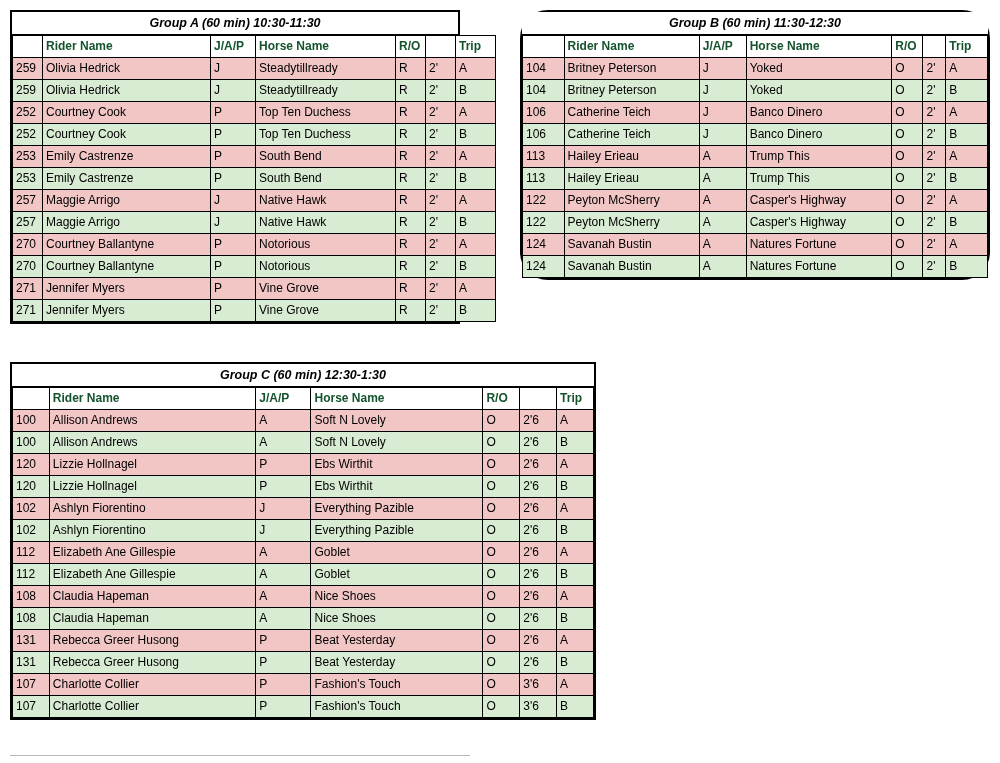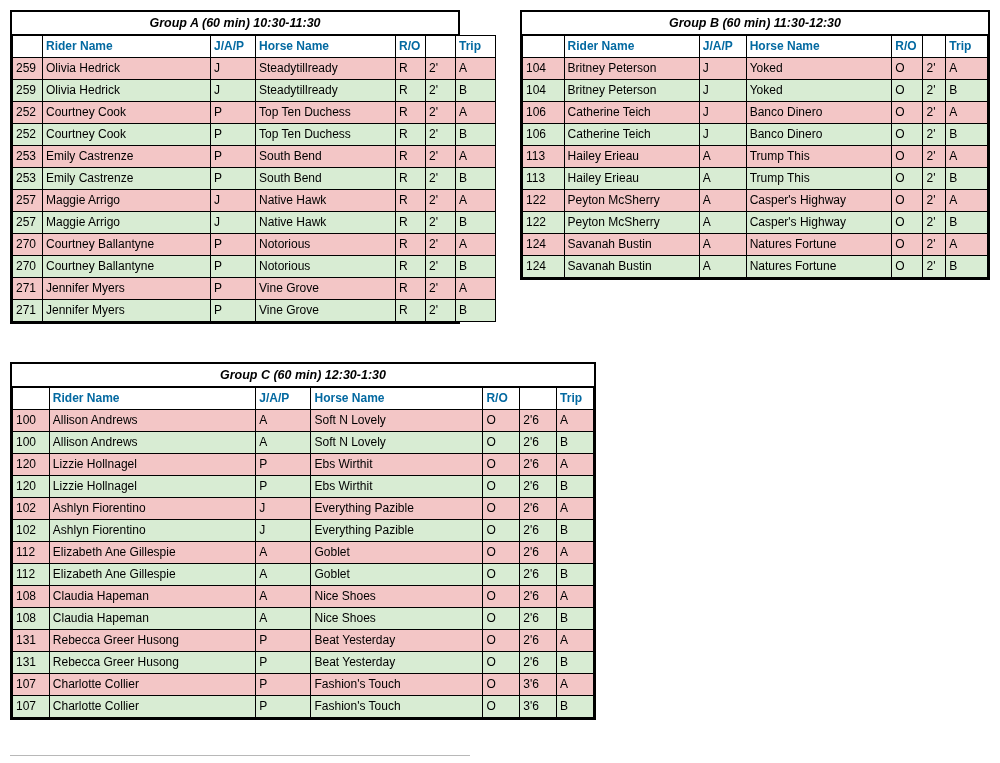--- a/index.html
+++ b/index.html
@@ -39,21 +39,21 @@
     border: 1px solid #000000;
     padding: 2px 3px;
     font-size: 12px;
     line-height: 15px;
     white-space: nowrap;
     overflow: hidden;
     box-sizing: border-box;
     height: 22px;
   }
   table.sched th {
-    color: #0369a1;
+    color: #14532d;
     font-weight: bold;
     text-align: left;
     background: #ffffff;
   }
   tr.row-a td { background: #f3c6c6; }
   tr.row-b td { background: #d8ecd3; }
   td.num { text-align: left; }
   th.num { text-align: right; }
   
   .ga col.c0 { width: 30px; }
@@ -221,21 +221,21 @@
           <td>P</td>
           <td>Vine Grove</td>
           <td>R</td>
           <td>2'</td>
           <td>B</td>
         </tr>
       </tbody>
   </table>
 </div>
 
-<div class="group-box gb" style="left:520px; top:10px; width:470px;">
+<div class="group-box gb" style="left:520px; top:10px; width:470px;border-radius:28px;">
   <div class="group-title">Group B  (60 min) 11:30-12:30</div>
   <table class="sched">
     <colgroup>
         <col class="c0">
         <col class="c1">
         <col class="c2">
         <col class="c3">
         <col class="c4">
         <col class="c5">
         <col class="c6">

